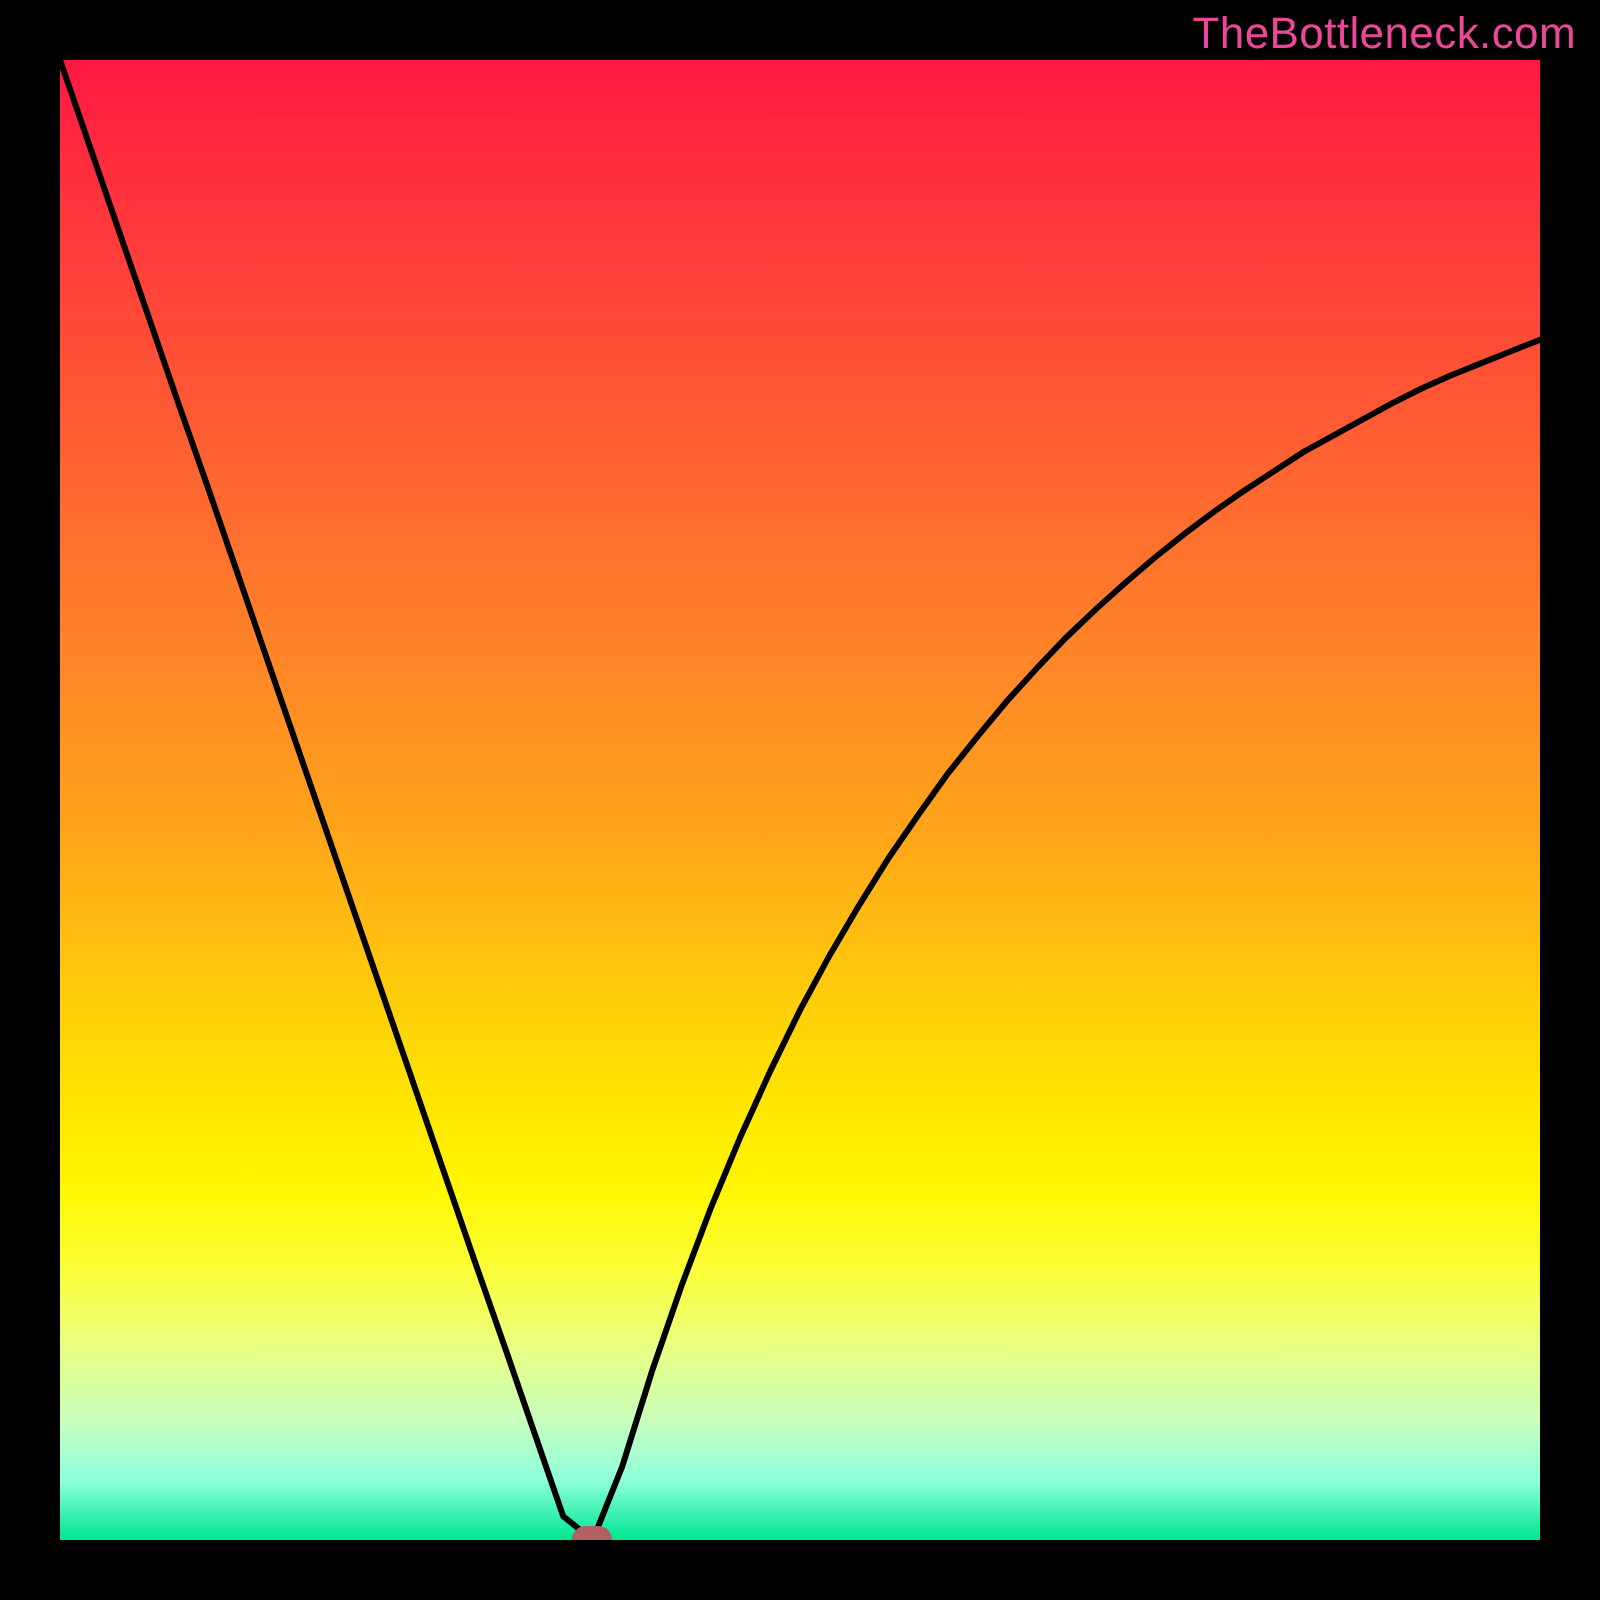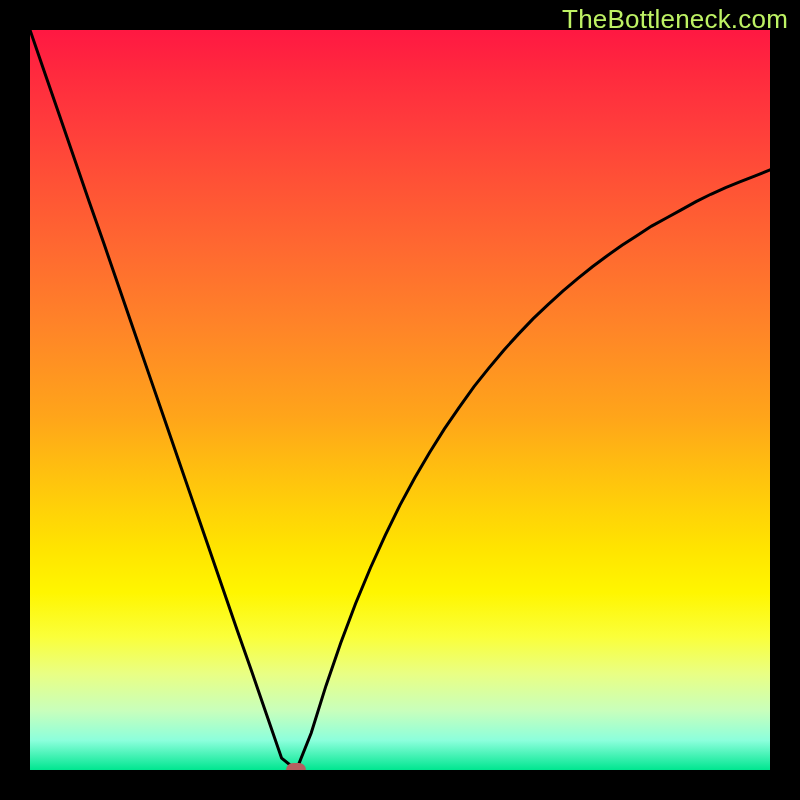--- a/index.html
+++ b/index.html
@@ -56,22 +56,22 @@
     width: 20px;
     height: 14px;
     border-radius: 8px;
     background: #b46060;
     transform: translate(-50%, -50%);
   }
   .attribution {
     position: absolute;
     top: 4px;
     right: 12px;
-    color: #bef264;
-    font-size: 26px;
+    color: #ec4899;
+    font-size: 22px;
     font-weight: 400;
     letter-spacing: 0.2px;
   }
 </style>
 </head>
 <body>
 
 <div class="frame" style="left:0;top:0;width:800px;height:30px"></div>
 <div class="frame" style="left:0;top:770px;width:800px;height:30px"></div>
 <div class="frame" style="left:0;top:0;width:30px;height:800px"></div>

